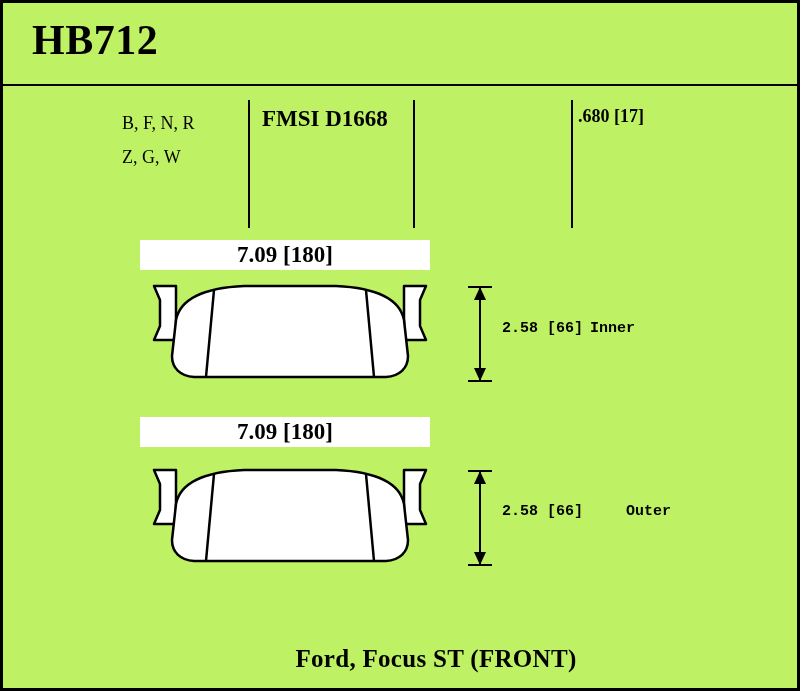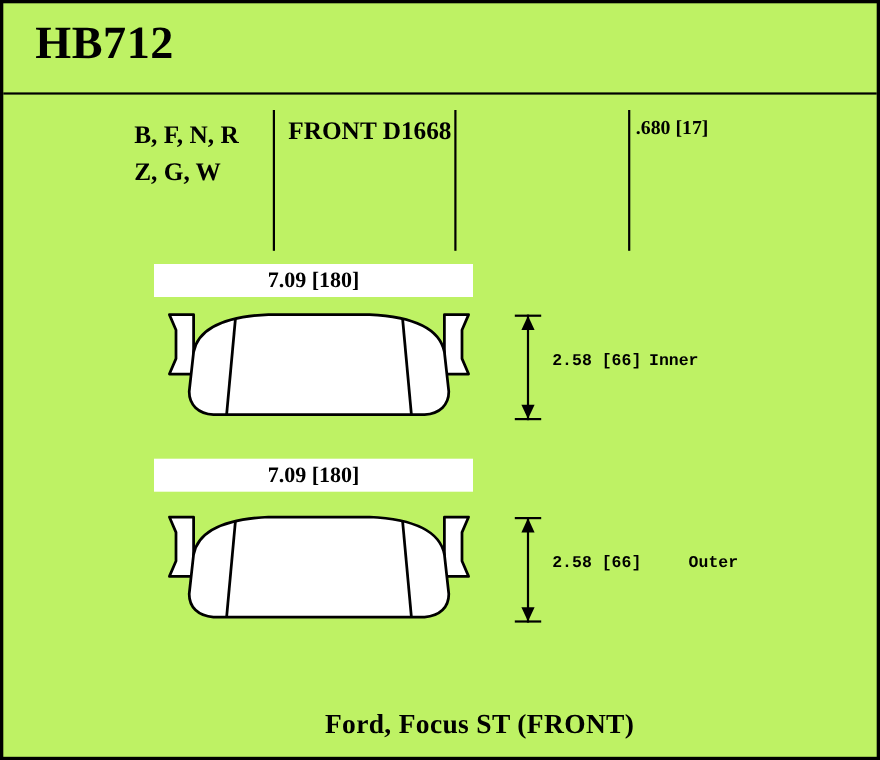--- a/index.html
+++ b/index.html
@@ -41,22 +41,22 @@
     font-weight: bold;
     letter-spacing: 0.5px;
     white-space: nowrap;
   }
 
   
   #compound-block {
     position: absolute;
     left: 122px;
     top: 106px;
-    font-size: 23px;
-    font-weight: bold;
+    font-size: 18px;
+    font-weight: normal;
     line-height: 34px;
     white-space: nowrap;
   }
   #fmsi-block {
     position: absolute;
     left: 262px;
     top: 106px;
     font-size: 23px;
     font-weight: bold;
     white-space: nowrap;
@@ -108,21 +108,21 @@
     border-bottom: 6px solid transparent;
   }
   .dim-h .arrow.left { left: 1px; border-right: 13px solid #000; }
   .dim-h .arrow.right { right: 1px; border-left: 13px solid #000; }
   .dim-h .label {
     position: absolute;
     top: -16px;
     left: 0;
     width: 100%;
     text-align: center;
-    font-size: 20px;
+    font-size: 23px;
     font-weight: bold;
     background: #ffffff;
     line-height: 30px;
   }
 
   .dim-v {
     position: absolute;
     width: 1px;
   }
   .dim-v .bar {
@@ -190,21 +190,21 @@
   <div id="part-number">HB712</div>
 
   <div class="hrule" style="left:3px; top:84px; width:794px;"></div>
 
   <div id="compound-block">
     <div>B, F, N, R</div>
     <div>Z, G, W</div>
   </div>
 
   <div id="fmsi-block">
-    <span>FRONT</span>
+    <span>FMSI</span>
     <span>D1668</span>
   </div>
 
   <div id="thickness-block">
     <span>.680</span>
     <span>[17]</span>
   </div>
 
   <div class="vtick" style="left:248px; top:100px; height:128px;"></div>
   <div class="vtick" style="left:413px; top:100px; height:128px;"></div>

